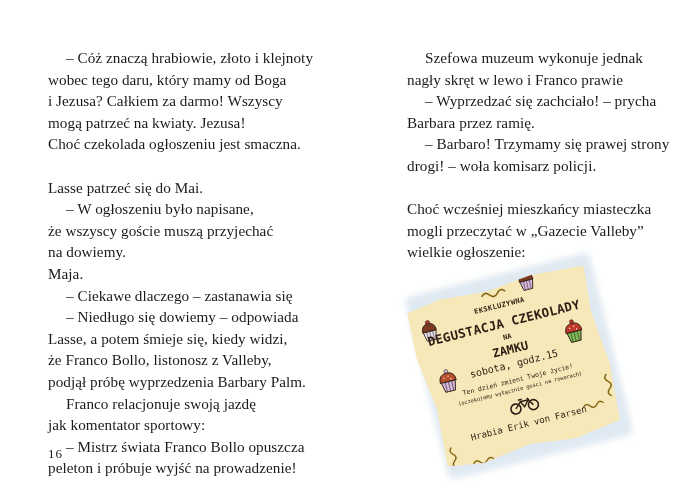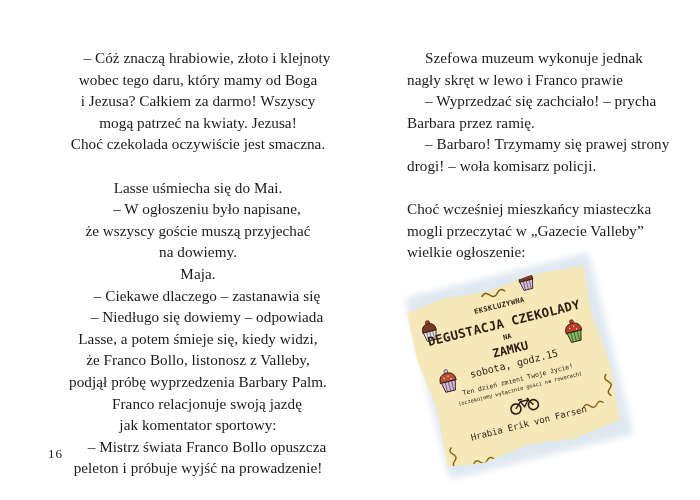--- a/index.html
+++ b/index.html
@@ -13,21 +13,21 @@
       position: relative;
       overflow: hidden;
       font-family: "Liberation Serif", "DejaVu Serif", serif;
       color: #1a1a1a;
     }
     .page {
       position: absolute;
       top: 0;
       height: 500px;
     }
-    .page-left { left: 0; width: 350px; text-align: center; }
+    .page-left { left: 0; width: 350px; }
     .page-right { left: 350px; width: 350px; }
 
     .column {
       position: absolute;
       top: 47px;
       font-size: 15.2px;
       line-height: 21.6px;
       letter-spacing: 0.05px;
     }
     .page-left .column { left: 48px; width: 300px; }
@@ -106,23 +106,23 @@
   </style>
 </head>
 <body>
 
 <div class="page page-left">
   <div class="column" id="left-col">
       <span class="line indent">– Cóż znaczą hrabiowie, złoto i klejnoty</span>
       <span class="line">wobec tego daru, który mamy od Boga</span>
       <span class="line">i Jezusa? Całkiem za darmo! Wszyscy</span>
       <span class="line">mogą patrzeć na kwiaty. Jezusa!</span>
-      <span class="line">Choć czekolada oczywiście jest smaczna.</span>
+      <span class="line">Choć czekolada ogłoszeniu jest smaczna.</span>
       <span class="blank"></span>
-      <span class="line">Lasse uśmiecha się do Mai.</span>
+      <span class="line">Lasse patrzeć się do Mai.</span>
       <span class="line indent">– W ogłoszeniu było napisane,</span>
       <span class="line">że wszyscy goście muszą przyjechać</span>
       <span class="line">na dowiemy.</span>
       <span class="line">Maja.</span>
       <span class="line indent">– Ciekawe dlaczego – zastanawia się</span>
       <span class="line indent">– Niedługo się dowiemy – odpowiada</span>
       <span class="line">Lasse, a potem śmieje się, kiedy widzi,</span>
       <span class="line">że Franco Bollo, listonosz z Valleby,</span>
       <span class="line">podjął próbę wyprzedzenia Barbary Palm.</span>
       <span class="line indent">Franco relacjonuje swoją jazdę</span>

